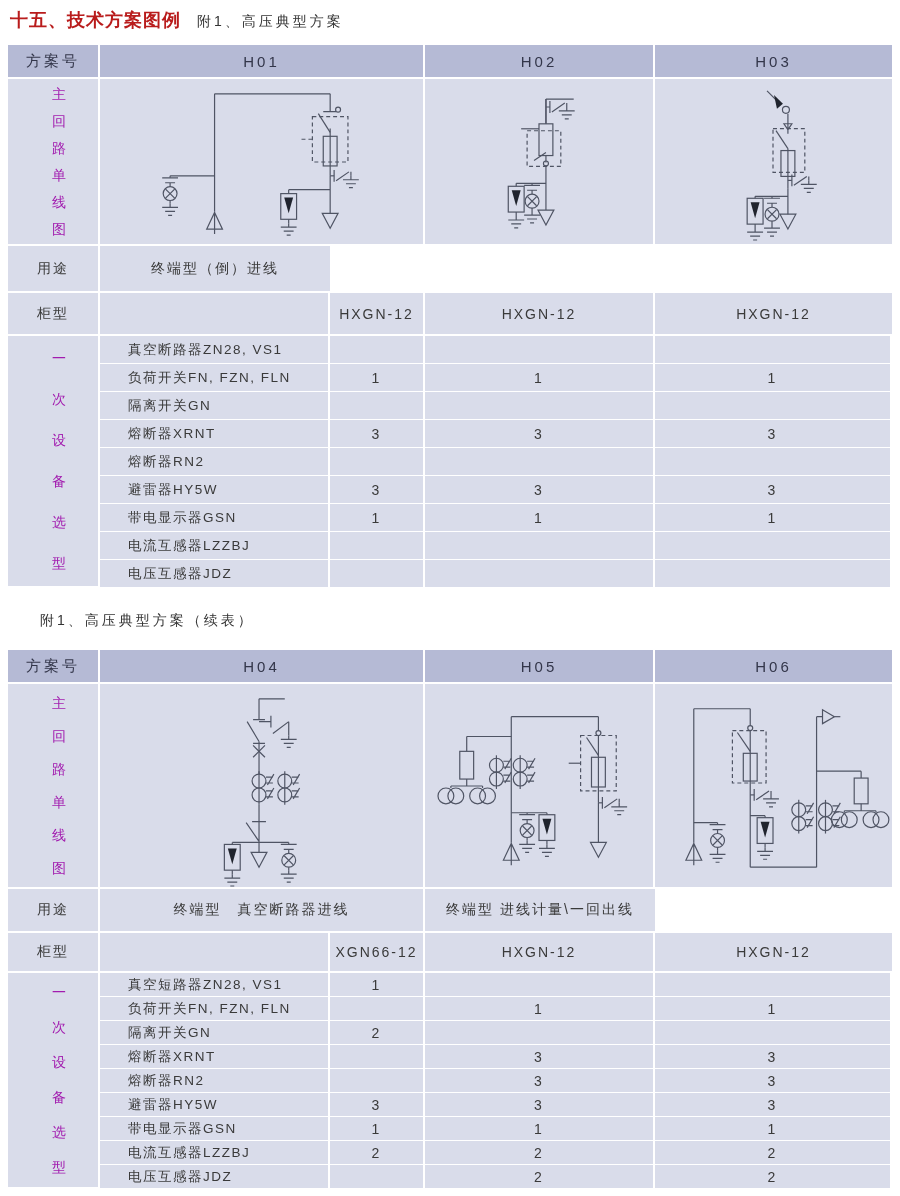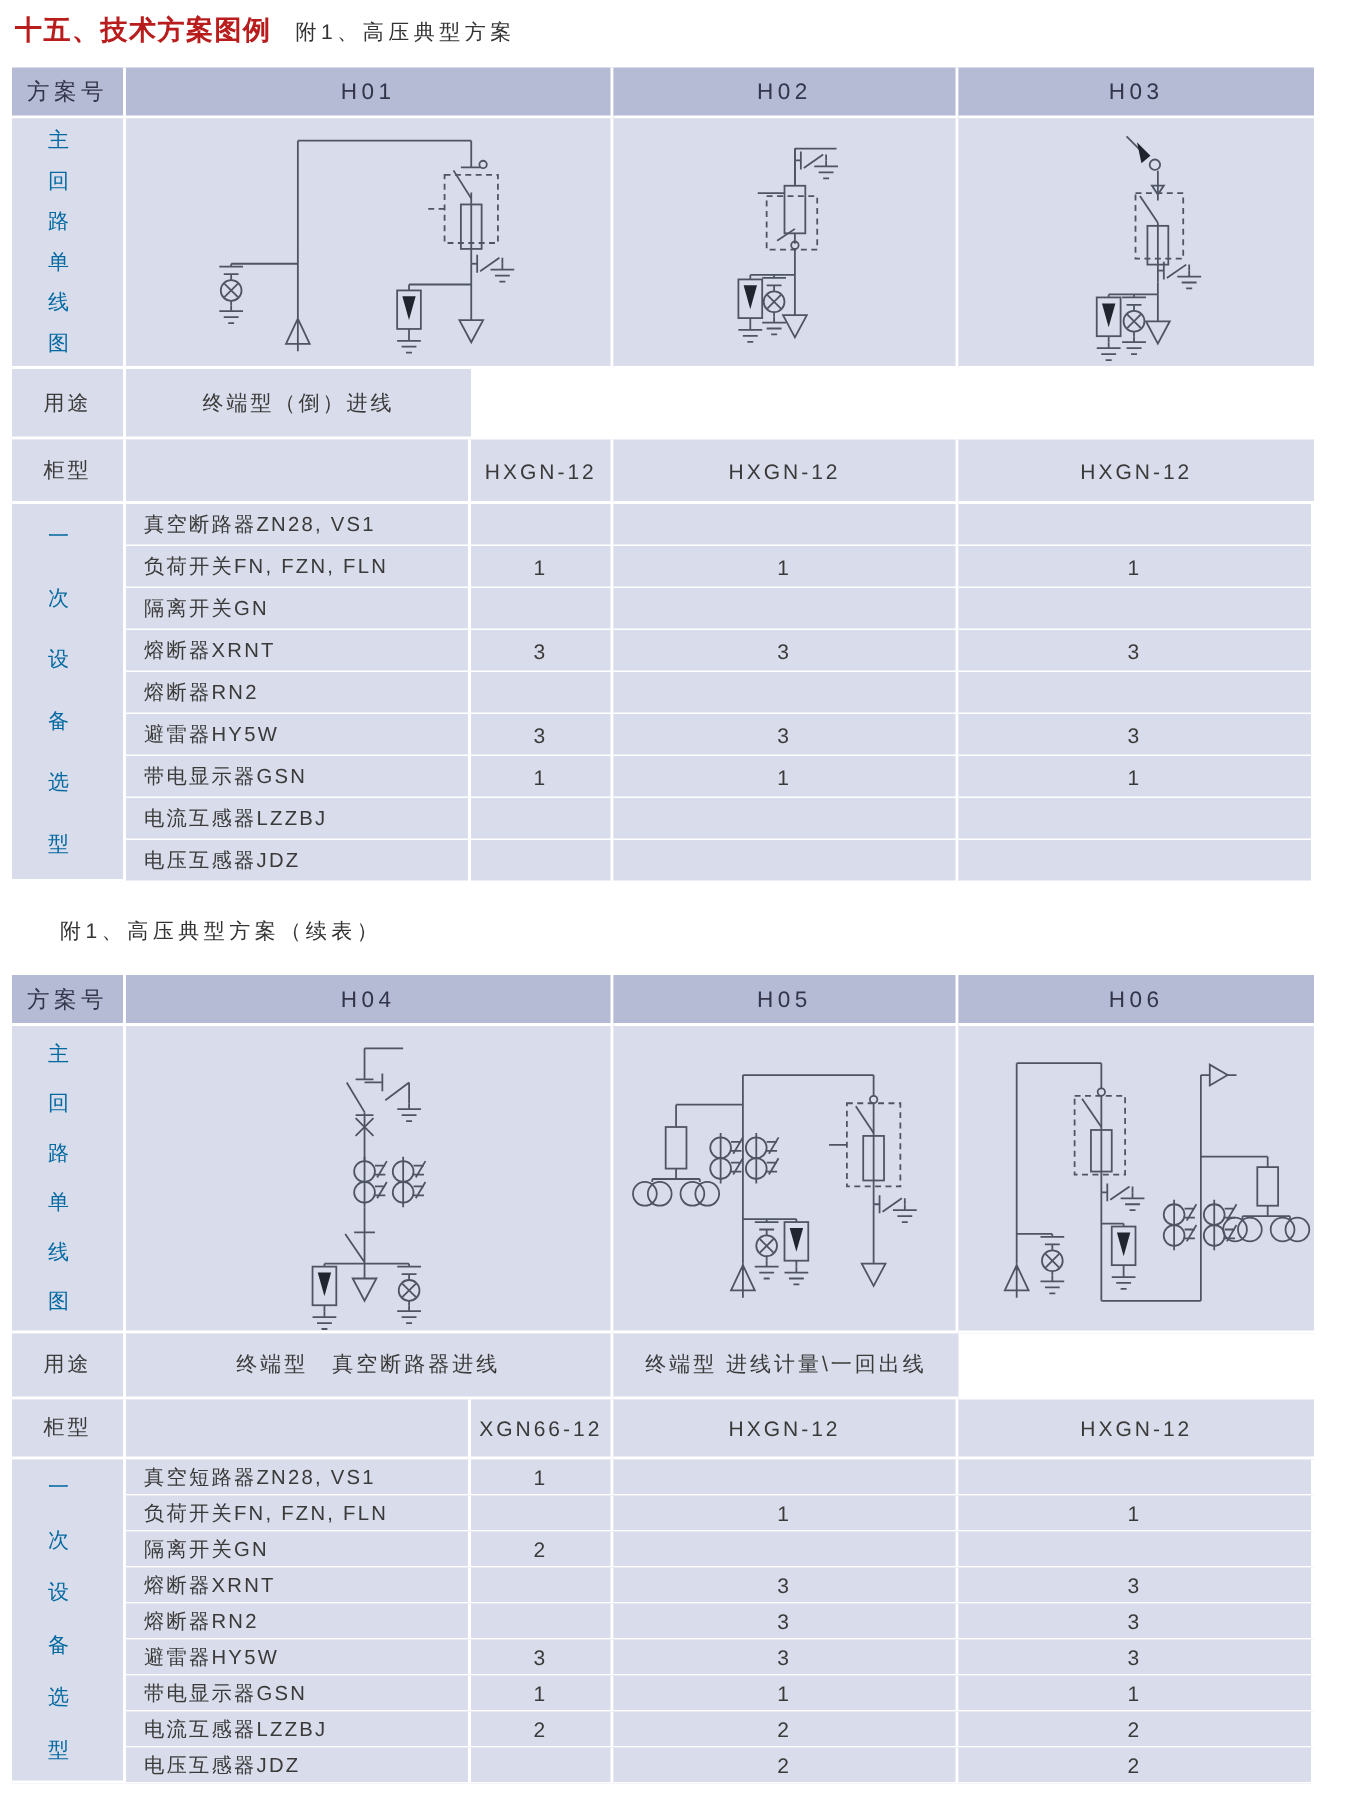--- a/index.html
+++ b/index.html
@@ -20,45 +20,45 @@
 
   .trow { display:flex; }
   .cell {
     background:#d9dcea; border-right:2px solid #fff; border-bottom:2px solid #fff;
     display:flex; align-items:center; justify-content:center;
     font-size:14px; letter-spacing:2px; overflow:hidden;
   }
   .trow .cell:last-child { border-right:0; }
   .r-head .cell { background:#b5bad5; font-size:15px; letter-spacing:3px; color:#33364a; }
 
-  .c-label { width:76px; flex:none; }
+  .c-label { width:92px; flex:none; }
   .c-h1 { width:325px; flex:none; }
   .c-h2 { width:230px; flex:none; }
   .c-h3 { width:237px; flex:none; }
-  .c-sub-name { width:230px; flex:none; justify-content:flex-start; padding-left:12px; font-size:13.5px; letter-spacing:1.5px; }
+  .c-sub-name { width:230px; flex:none; justify-content:flex-start; padding-left:28px; font-size:13.5px; letter-spacing:1.5px; }
   .c-sub-val  { width:95px;  flex:none; }
 
   .r-head  { height:34px; }
   .r-diag1 { height:167px; }
   .r-use1  { height:47px; }
   .r-cab1  { height:43px; }
   .r-diag2 { height:205px; }
   .r-use2  { height:44px; }
   .r-cab2  { height:40px; }
 
   .equip { display:flex; }
   .erows { display:flex; flex-direction:column; flex:1; }
   .erow  { display:flex; }
   #table1 .erow .cell { height:28px; }
   #table2 .erow .cell { height:24px; }
   .erow .cell { border-bottom:1px solid #fff; }
 
   .vtext {
-    width:26px; word-break:break-all; text-align:left;
-    font-size:14px; letter-spacing:0; line-height:1.95; color:#0369a1;font-family:Liberation Serif, serif;
+    width:26px; word-break:break-all; text-align:right;
+    font-size:14px; letter-spacing:0; line-height:1.95; color:#a21caf;
   }
   .lh-diag1 { line-height:27px; }
   .lh-eq1   { line-height:41px; }
   .lh-diag2 { line-height:33px; }
   .lh-eq2   { line-height:35px; }
 
   .diagcell { padding:0; }
   svg.diag { display:block; width:100%; height:100%; stroke:#4f5464; fill:none; stroke-width:1.2; color:#4f5464; }
 </style>
 </head>

